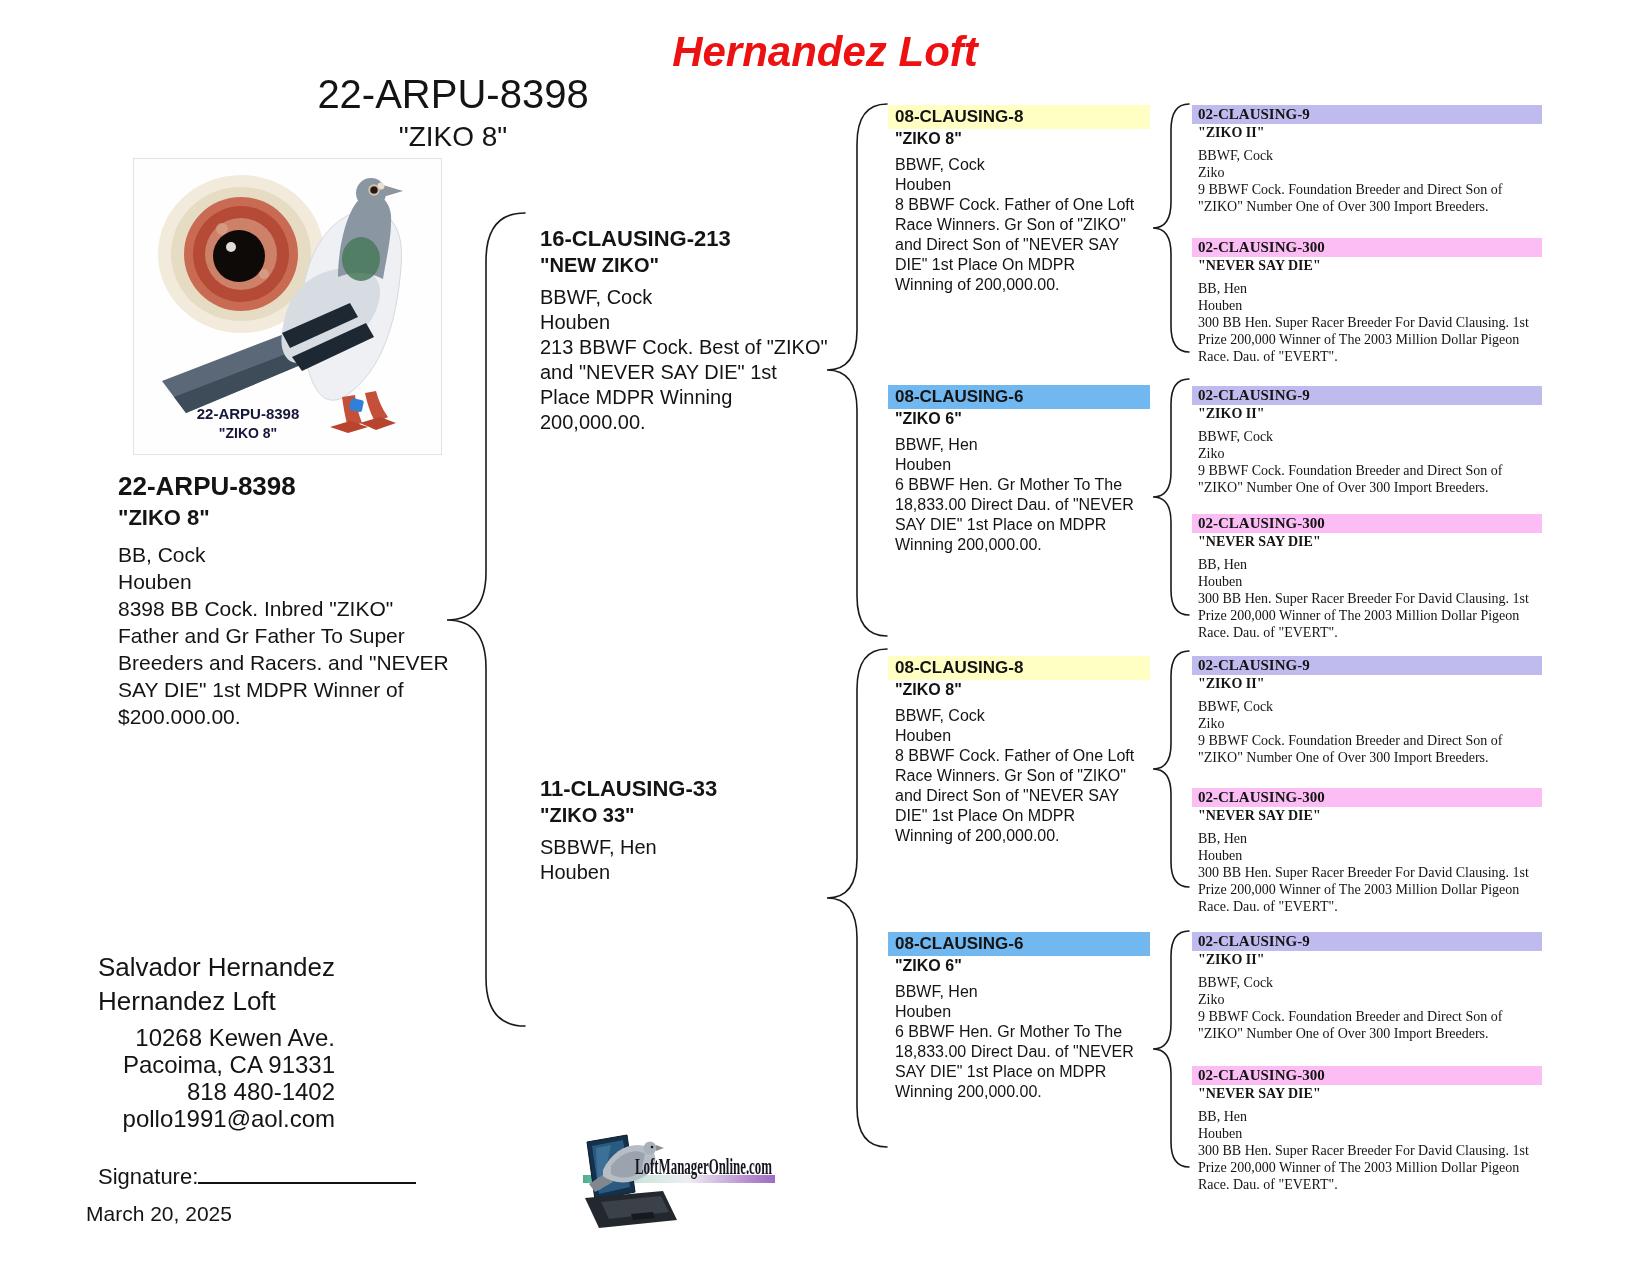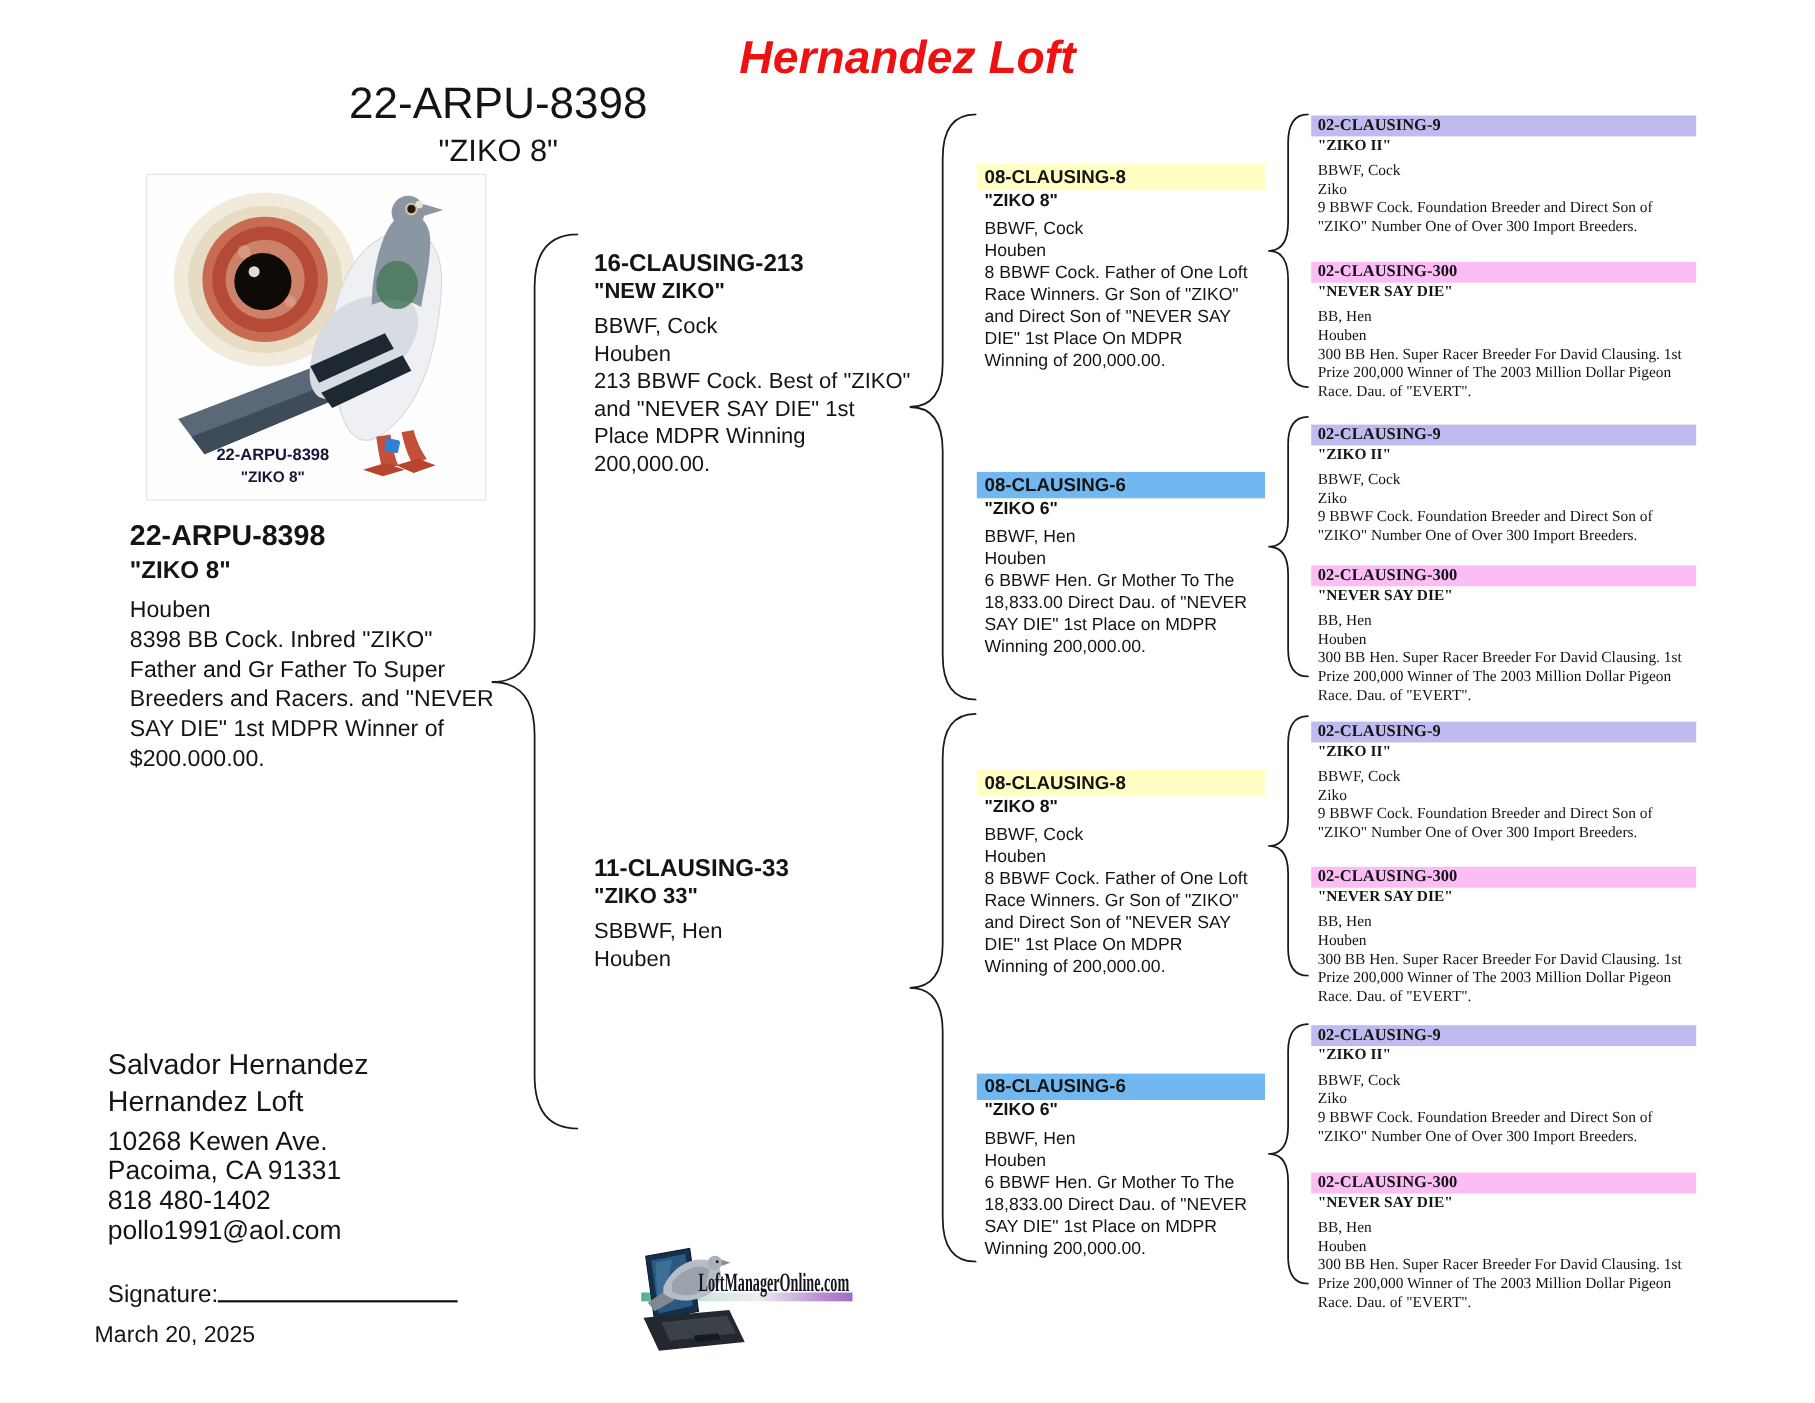--- a/index.html
+++ b/index.html
@@ -29,21 +29,21 @@
   .n-main .bname{font-size:22px;margin:3px 0 10px;}
   .n-main .det{font-size:21px;line-height:27px;}
   .n-main .desc{width:332px;}
 
   .n2{left:540px;width:302px;}
   .n2 .band{font-size:22px;}
   .n2 .bname{font-size:20px;margin:2px 0 8px;}
   .n2 .det{font-size:20px;line-height:25px;}
   .n2 .desc{width:288px;}
 
-  .n3{left:888px;width:300px;margin-top:44px;}
+  .n3{left:888px;width:300px;}
   .n3 .band{font-size:17px;width:262px;box-sizing:border-box;padding:2px 0 2px 7px;}
   .n3 .bname{font-size:16px;margin:1px 0 7px;padding-left:7px;}
   .n3 .det{font-size:16px;line-height:20px;padding-left:7px;}
   .n3 .desc{width:242px;}
 
   .n4{left:1192px;width:358px;font-family:Liberation Serif, serif;}
   .n4 .band{font-size:15px;width:350px;box-sizing:border-box;padding:1px 0 1px 6px;}
   .n4 .bname{font-size:14px;margin:1px 0 6px;padding-left:6px;}
   .n4 .det{font-size:14px;line-height:17px;padding-left:6px;}
   .n4 .desc{width:352px;}
@@ -51,21 +51,21 @@
   .bg-yellow{background:var(--hl_yellow,#ffc);}
   .bg-blue{background:var(--hl_blue,#7bf);}
   .bg-lavender{background:var(--hl_lavender,#ccf);}
   .bg-pink{background:var(--hl_pink,#fcf);}
 
   .brace{position:absolute;}
   .brace path{fill:none;stroke:#1a1a1a;stroke-width:1.6;stroke-linecap:round;}
 
   .owner{position:absolute;left:98px;top:950px;}
   .owner .big{font-size:26px;line-height:34px;}
-  .owner .sm{font-size:24px;line-height:27px;}
+  .owner .sm{font-size:24px;line-height:27px;text-align:right;}
   .owner .gap{margin-top:6px;}
 
   .sig{position:absolute;left:98px;top:1156px;font-size:22px;}
   .sig-line{display:inline-block;width:218px;height:26px;border-bottom:2px solid #111;}
   .date{position:absolute;left:86px;top:1202px;font-size:21px;}
 
   .logo{position:absolute;left:573px;top:1132px;width:250px;height:105px;}
   .logo svg{width:100%;height:100%;}
 </style>
 </head>
@@ -115,20 +115,21 @@
         <rect x="216" y="240" width="13" height="12" rx="2" fill="#2f80d6" transform="rotate(12 222 246)"></rect>
       </g>
     </svg>
     <div class="cap cap1">22-ARPU-8398</div>
     <div class="cap cap2">"ZIKO 8"</div>
   </div>
 
   <div class="node n-main">
     <div class="band">22-ARPU-8398</div>
     <div class="bname">"ZIKO 8"</div>
+    <div class="det">BB, Cock</div>
     <div class="det">Houben</div>
     <div class="det desc">8398 BB Cock. Inbred "ZIKO" Father and Gr Father To Super Breeders and Racers. and "NEVER SAY DIE" 1st MDPR Winner of $200.000.00.</div>
   </div>
 
   <svg class="brace" style="left:446px;top:212px" width="80" height="815" viewBox="0 0 80 815">
     <path d="M 79,1 Q 40,1 40,49 L 40,360 Q 40,408 1,408 Q 40,408 40,456 L 40,766 Q 40,814 79,814"></path>
   </svg>
   <svg class="brace" style="left:826px;top:103px" width="62" height="534" viewBox="0 0 62 534">
     <path d="M 61,1 Q 31,1 31,41 L 31,227 Q 31,267 1,267 Q 31,267 31,307 L 31,493 Q 31,533 61,533"></path>
   </svg>

